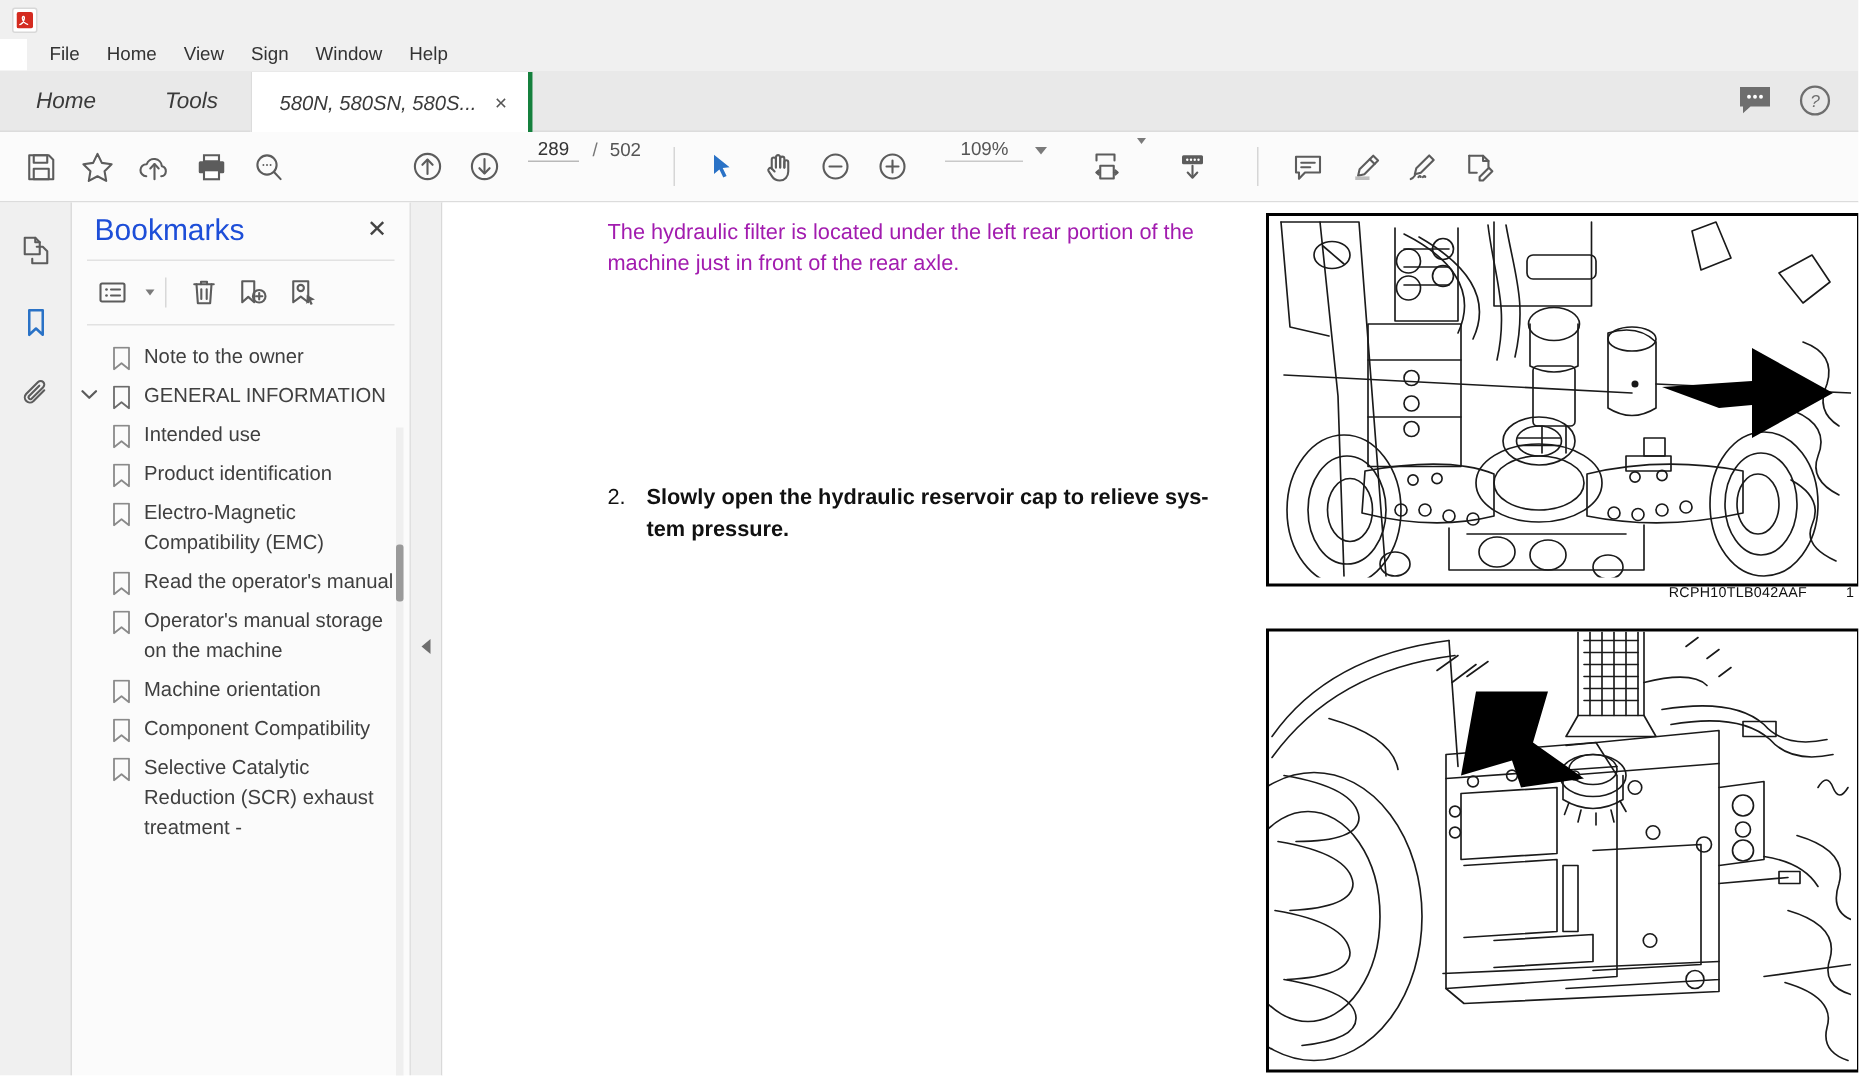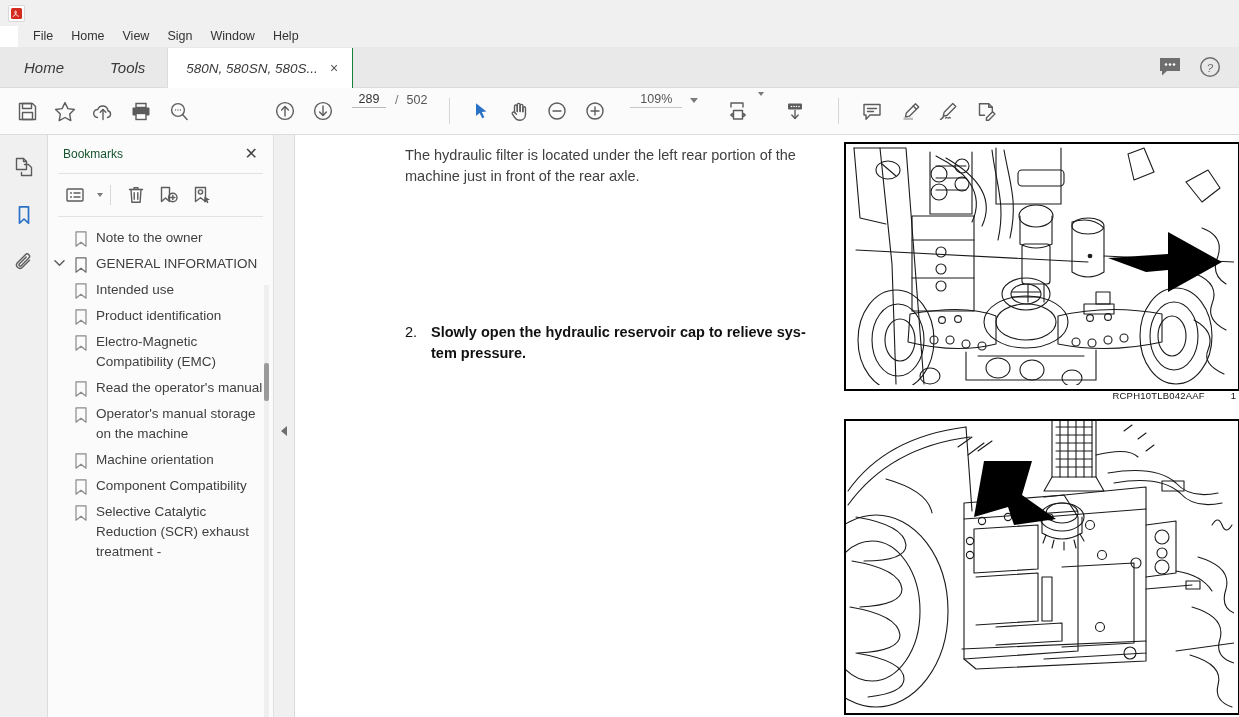--- a/index.html
+++ b/index.html
@@ -20,21 +20,21 @@
 
   
   .menubar{height:21px;background:#f0f0f0;display:flex;align-items:flex-start;padding-left:6px;flex:none;margin-left:18px;}
   .menu-item{font-size:12.5px;color:#333;padding:0 9px;line-height:21px;cursor:default;}
 
   
   .tabbar{height:40px;background:#e9e9e9;display:flex;align-items:flex-end;flex:none;position:relative;
     border-bottom:1px solid #dcdcdc;font-style:italic;}
   .tab{height:39px;display:flex;align-items:center;padding:0 22px;font-size:15px;color:#3a3a3a;cursor:default;}
   .tab.home{padding:0 24px;}
-  .tab.doc{background:#ffffff;padding:0 14px 0 18px;border-left:1px solid #dcdcdc;border-right:1px solid #15803d;
+  .tab.doc{background:#ffffff;padding:0 14px 0 18px;border-left:1px solid #dcdcdc;border-right:3px solid #15803d;
     height:40px;margin-bottom:-1px;}
   .tab.doc .tab-label{font-size:13.5px;color:#3a3a3a;max-width:150px;overflow:hidden;white-space:nowrap;}
   .tab-close{margin-left:12px;font-size:14px;color:#555;line-height:1;cursor:pointer;}
   .tabbar-right{margin-left:auto;display:flex;align-items:center;gap:18px;padding:0 18px 9px 0;}
 
   
   .toolbar{height:46px;background:#fbfbfb;border-bottom:1px solid #dcdcdc;display:flex;align-items:center;flex:none;}
   .tb-group{display:flex;align-items:flex-start;}
   .tb-btn{width:38px;height:38px;display:flex;align-items:center;justify-content:center;cursor:pointer;border-radius:3px;}
   .tb-sep{width:1px;height:26px;background:#d6d6d6;margin:0 6px;}
@@ -52,21 +52,21 @@
   .workarea{flex:1;display:flex;min-height:0;position:relative;}
 
   
   .rail{width:47px;background:#f0f0f0;border-right:1px solid #dcdcdc;display:flex;flex-direction:column;
     align-items:center;padding-top:16px;gap:16px;flex:none;}
   .rail-btn{width:34px;height:32px;display:flex;align-items:center;justify-content:center;cursor:pointer;border-radius:3px;}
 
   
   .panel{width:225px;background:#fbfbfb;border-right:1px solid #e0e0e0;display:flex;flex-direction:column;flex:none;position:relative;}
   .panel-head{height:38px;display:flex;align-items:center;padding:0 12px 0 15px;flex:none;}
-  .panel-title{font-size:12px;color:#14532d;}
+  .panel-title{font-size:20px;color:#1d4ed8;}
   .panel-close{margin-left:auto;font-size:16px;color:#444;cursor:pointer;line-height:1;padding:2px 3px;}
   .panel-sep{height:1px;background:#e2e2e2;margin:0 10px;flex:none;}
   .panel-tools{height:42px;display:flex;align-items:center;padding-left:12px;gap:3px;flex:none;}
   .pt-btn{width:30px;height:28px;display:flex;align-items:center;justify-content:center;cursor:pointer;border-radius:3px;}
   .pt-sep{width:1px;height:20px;background:#d8d8d8;margin:0 7px 0 4px;}
   .tree{flex:1;overflow:hidden;padding-top:8px;position:relative;}
   .bm-row{display:flex;align-items:flex-start;padding:3px 8px 3px 0;cursor:pointer;}
   .bm-twisty{width:22px;flex:none;display:flex;justify-content:center;padding-top:5px;}
   .bm-indent{width:22px;flex:none;}
   .bm-icon{width:22px;flex:none;display:flex;justify-content:center;padding-top:3px;}
@@ -77,21 +77,21 @@
 
   
   .splitter{width:20px;background:#f0f0f0;border-right:1px solid #d9d9d9;flex:none;position:relative;cursor:col-resize;}
   .collapse-handle{position:absolute;left:4px;top:288px;width:12px;height:16px;display:flex;align-items:center;justify-content:center;cursor:pointer;}
   .tri-left{width:0;height:0;border-top:5px solid transparent;border-bottom:5px solid transparent;border-right:6px solid #6e6e6e;}
 
   
   .docview{flex:1;background:#ffffff;position:relative;overflow:hidden;min-width:0;}
   .page{position:absolute;left:0;top:0;right:0;bottom:0;background:#ffffff;}
   .col-text{position:absolute;left:110px;top:10px;width:420px;}
-  .para{font-size:14.5px;line-height:21px;color:#404040;font-family:"Liberation Sans",sans-serif;}
+  .para{font-size:14.5px;line-height:21px;color:#a21caf;font-family:"Liberation Sans",sans-serif;}
   .step{display:flex;margin-top:135px;}
   .step-num{width:26px;font-size:14.5px;line-height:21px;color:#111;flex:none;}
   .step-text{font-size:14.5px;line-height:21px;color:#111;font-weight:bold;}
 
   .fig{position:absolute;border:2px solid #000;background:#fff;overflow:hidden;}
   .fig1{left:549px;top:7px;width:392px;height:245px;}
   .fig2{left:549px;top:284px;width:392px;height:292px;}
   .figcap{position:absolute;left:549px;top:255px;width:392px;display:flex;justify-content:flex-end;align-items:center;
     font-size:9.5px;color:#111;font-family:"Liberation Sans",sans-serif;}
   .figcap .code{letter-spacing:.2px;}

